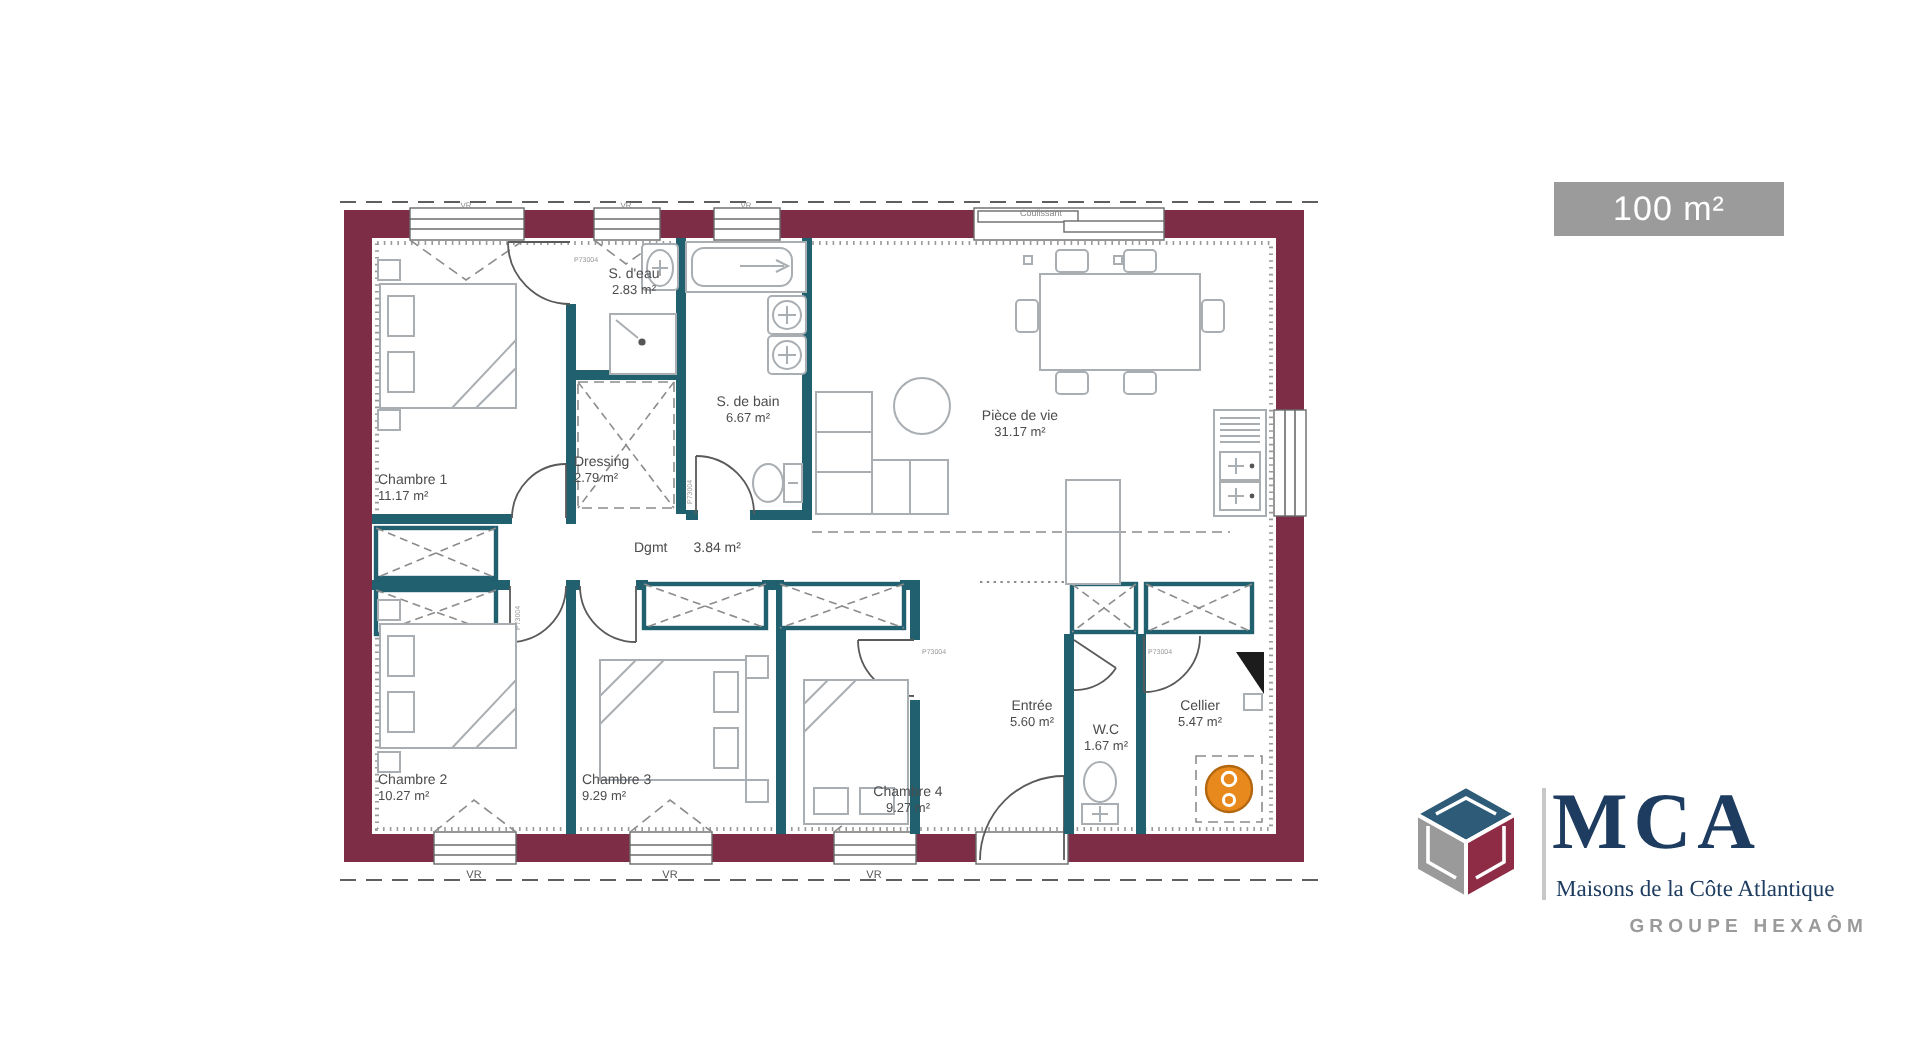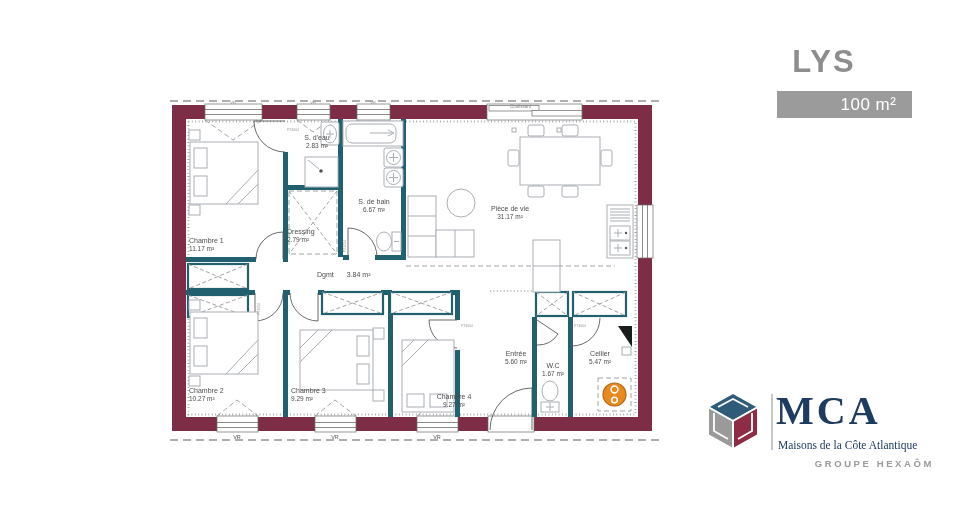--- a/index.html
+++ b/index.html
@@ -28,23 +28,23 @@
   .heater{fill:var(--water-heater,#e8891d);stroke:#b2670f;stroke-width:1.2;}
   .hring{fill:none;stroke:#fff;stroke-width:1.5;}
   .rlabel{position:absolute;color:#4c4c4c;font-size:7px;line-height:1.3;}
   .rlabel .ar{display:block;font-size:6.5px;}
   .rlabel .nm{display:block;}
   .c{text-align:center;}
   #dgmt-label{position:absolute;display:flex;gap:13px;color:#4c4c4c;font-size:7px;}
   
   #model-title{position:absolute;left:770px;top:44px;width:108px;text-align:center;
     font-size:31px;font-weight:bold;letter-spacing:2px;color:var(--title-gray,#8d8d8d);}
-  #area-badge{position:absolute;left:777px;top:91px;width:87px;height:27px;
+  #area-badge{position:absolute;left:777px;top:91px;width:115px;height:27px;
     background:var(--badge-bg,#9b9b9b);color:#fff;font-size:17px;line-height:27px;
-    text-align:center;letter-spacing:0.5px;padding-left:48px;}
+    text-align:center;letter-spacing:0.5px;}
   
   #logo{position:absolute;left:698px;top:388px;width:240px;height:95px;}
   #cube{position:absolute;left:2px;top:4px;}
   #logo-divider{position:absolute;left:73px;top:6px;width:1.5px;height:56px;background:#c8c8c8;}
   #mca-acronym{position:absolute;left:78px;top:-7px;font-family:"Liberation Serif",serif;
     font-size:40px;line-height:60px;font-weight:600;letter-spacing:3px;color:var(--logo-navy,#1d3c60);}
   #mca-subtitle{position:absolute;left:80px;top:51px;width:158px;font-family:"Liberation Serif",serif;
     font-size:11.5px;color:var(--logo-navy,#1d3c60);white-space:nowrap;}
   #mca-group{position:absolute;left:80px;top:70px;width:156px;text-align:right;font-size:9.5px;
     font-weight:bold;letter-spacing:2.6px;color:var(--logo-gray,#9a9a9a);white-space:nowrap;}
@@ -379,21 +379,20 @@
     <div class="rlabel c" style="left:364px;top:261px;width:38px;">
       <span class="nm">W.C</span>
       <span class="ar">1.67 m²</span>
     </div>
     <div class="rlabel c" style="left:405px;top:249px;width:50px;">
       <span class="nm">Cellier</span>
       <span class="ar">5.47 m²</span>
     </div>
   </div>
 
-  <div id="model-title">LYS</div>
   <div id="area-badge">100 m²</div>
 
   <div id="logo">
     <svg id="cube" width="66" height="60" viewBox="0 0 66 60">
       <polygon points="33,1 58,15 33,29 8,15" fill="var(--logo-blue,#2e5c78)" stroke="#fff" stroke-width="2" stroke-linejoin="round"></polygon>
       <polygon points="58,15 58,43 33,57 33,29" fill="var(--logo-red,#8e2b45)" stroke="#fff" stroke-width="2" stroke-linejoin="round"></polygon>
       <polygon points="8,15 33,29 33,57 8,43" fill="var(--logo-gray,#9a9a9a)" stroke="#fff" stroke-width="2" stroke-linejoin="round"></polygon>
       <path d="M 18,15 L 33,7 L 48,15" fill="none" stroke="#fff" stroke-width="1.8"></path>
       <path d="M 52,21 L 52,39 L 38,47" fill="none" stroke="#fff" stroke-width="1.8"></path>
       <path d="M 14,21 L 14,39 L 28,47" fill="none" stroke="#fff" stroke-width="1.8"></path>

